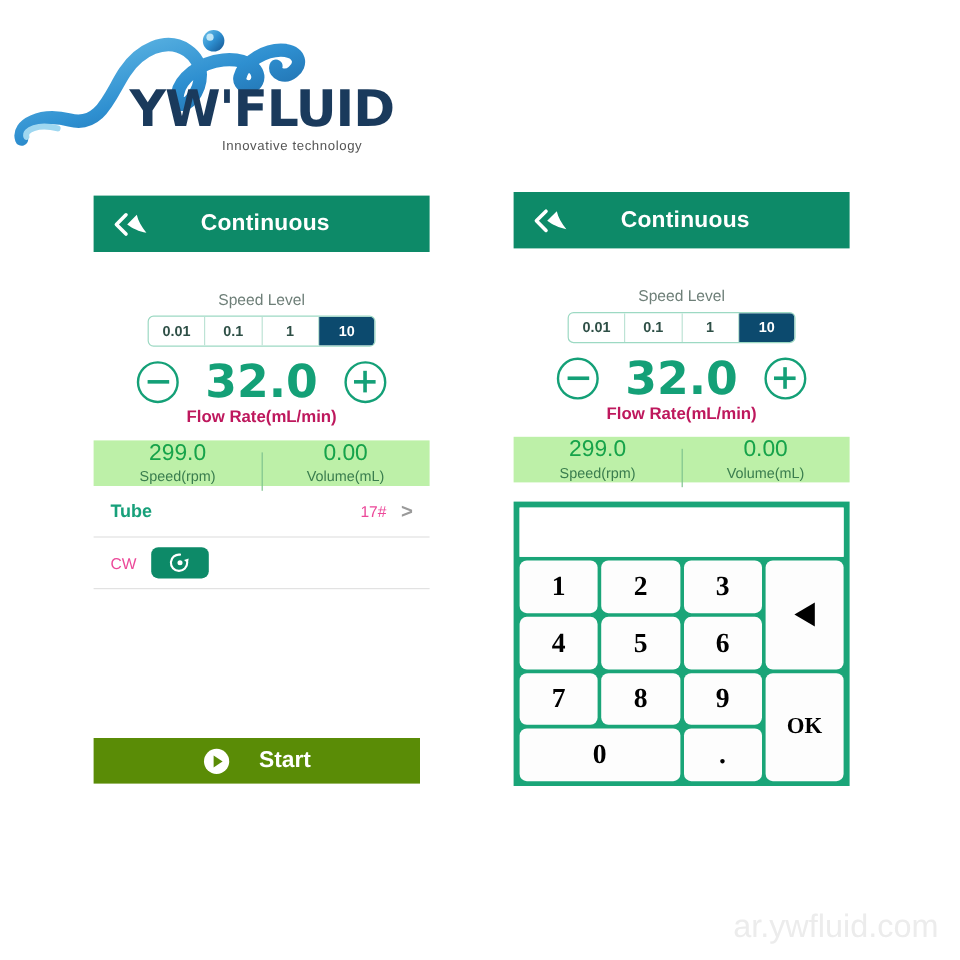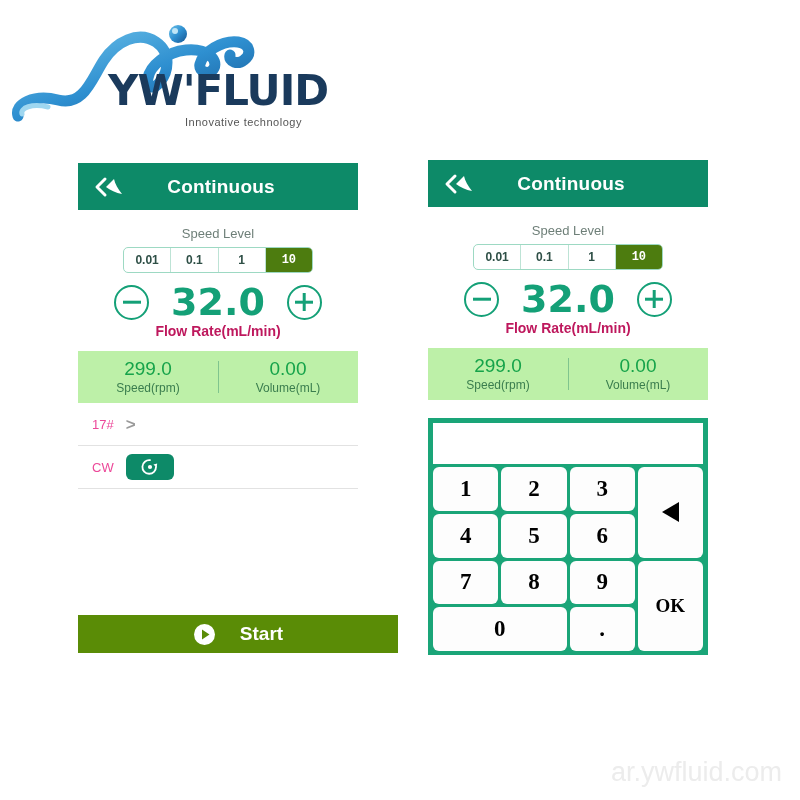--- a/index.html
+++ b/index.html
@@ -47,34 +47,34 @@
   .pheader-title{
     width:100%; text-align:center;
     font-size:19px; font-weight:bold;
     letter-spacing:.2px;
     padding-left:6px;
     box-sizing:border-box;
   }
 
   .speed-label{
     text-align:center; color:#6e7f78; font-size:13px;
-    margin-top:16px; margin-bottom:6px;
+    margin-top:32px; margin-bottom:6px;
   }
   .seg{
     display:flex; margin:0 auto; width:188px; height:24px;
     border:1px solid #9dd9c3; border-radius:5px; overflow:hidden;
     background:#fff;
   }
   .seg-item{
     flex:1; display:flex; align-items:center; justify-content:center;
     font-size:12px; font-weight:bold; color:#2e4f46;
     border-right:1px solid #bde3d5;
   }
   .seg-item:last-child{border-right:none;}
-  .seg-item.active{background:#4d7c0f; color:#ffffff;font-family:Liberation Mono, monospace;}
+  .seg-item.active{background:#0c4a6e; color:#ffffff;}
 
   .flow-row{
     display:flex; align-items:center; justify-content:center;
     margin-top:10px; gap:22px;
   }
   .circ-btn{
     width:35px;height:35px;border:2px solid #14a077;border-radius:50%;
     position:relative; box-sizing:border-box;
   }
   .circ-btn::before{
@@ -91,21 +91,21 @@
     font-size:38px; font-weight:bold; color:#14a077;
     line-height:38px; min-width:92px; text-align:left;
     font-family:"DejaVu Sans", sans-serif;
   }
   .flow-unit{
     text-align:center; color:#be185d; font-size:14px;
     font-weight:bold; margin-top:2px;
   }
 
   .stats{
-    background:#bdf0a8; height:52px; margin-top:12px;
+    background:#bdf0a8; height:38px; margin-top:12px;
     display:flex; align-items:center; position:relative;
   }
   .stat{flex:1; text-align:center;}
   .stat-val{font-size:19px; color:#16a34a; font-weight:normal; line-height:22px;}
   .stat-lab{font-size:12px; color:#3a7d4e; line-height:16px;}
   .stat-div{
     position:absolute; left:50%; top:10px; width:1px; height:32px;
     background:#7fc48e;
   }
 
@@ -116,21 +116,21 @@
   }
   .lrow-label{font-size:15px; font-weight:bold; color:#17a07a; flex:1;}
   .lrow-val{font-size:13px; color:#ec4899; margin-right:12px;}
   .chev{color:#9a9a9a; font-size:17px; font-weight:bold; line-height:1;}
   .dir-toggle{
     width:48px;height:26px;border-radius:6px;background:#0d8a68;
     display:flex;align-items:center;justify-content:center;
   }
 
   .start-btn{
-    position:absolute; left:0; bottom:0; width:320px; height:38px;
+    position:absolute; left:0; bottom:0; width:272px; height:38px;
     background:#5a8c06; display:flex; align-items:center;
     justify-content:center; gap:24px;
   }
   .start-label{color:#fff; font-size:19px; font-weight:bold;}
 
   
   .keypad{
     position:absolute; left:0px; top:258px; width:280px; height:237px;
     background:#1aa578;
     padding:3px; box-sizing:border-box;
@@ -224,20 +224,21 @@
       <div class="stat-lab">Speed(rpm)</div>
     </div>
     <div class="stat-div"></div>
     <div class="stat">
       <div class="stat-val">0.00</div>
       <div class="stat-lab">Volume(mL)</div>
     </div>
   </div>
 
   <div class="lrow">
+    <div class="lrow-label">Tube</div>
     <div class="lrow-val">17#</div>
     <div class="chev">&gt;</div>
   </div>
 
   <div class="lrow">
     <div class="lrow-val">CW</div>
     <div class="dir-toggle">
       <svg width="20" height="20" viewBox="0 0 20 20">
         <path d="M10,3.2 A6.8,6.8 0 1 0 16,9.8" fill="none" stroke="#ffffff" stroke-width="1.8" stroke-linecap="round"></path>
         <path d="M13.4,7.6 L16.6,10.6 L17.2,6.4 Z" fill="#ffffff"></path>

